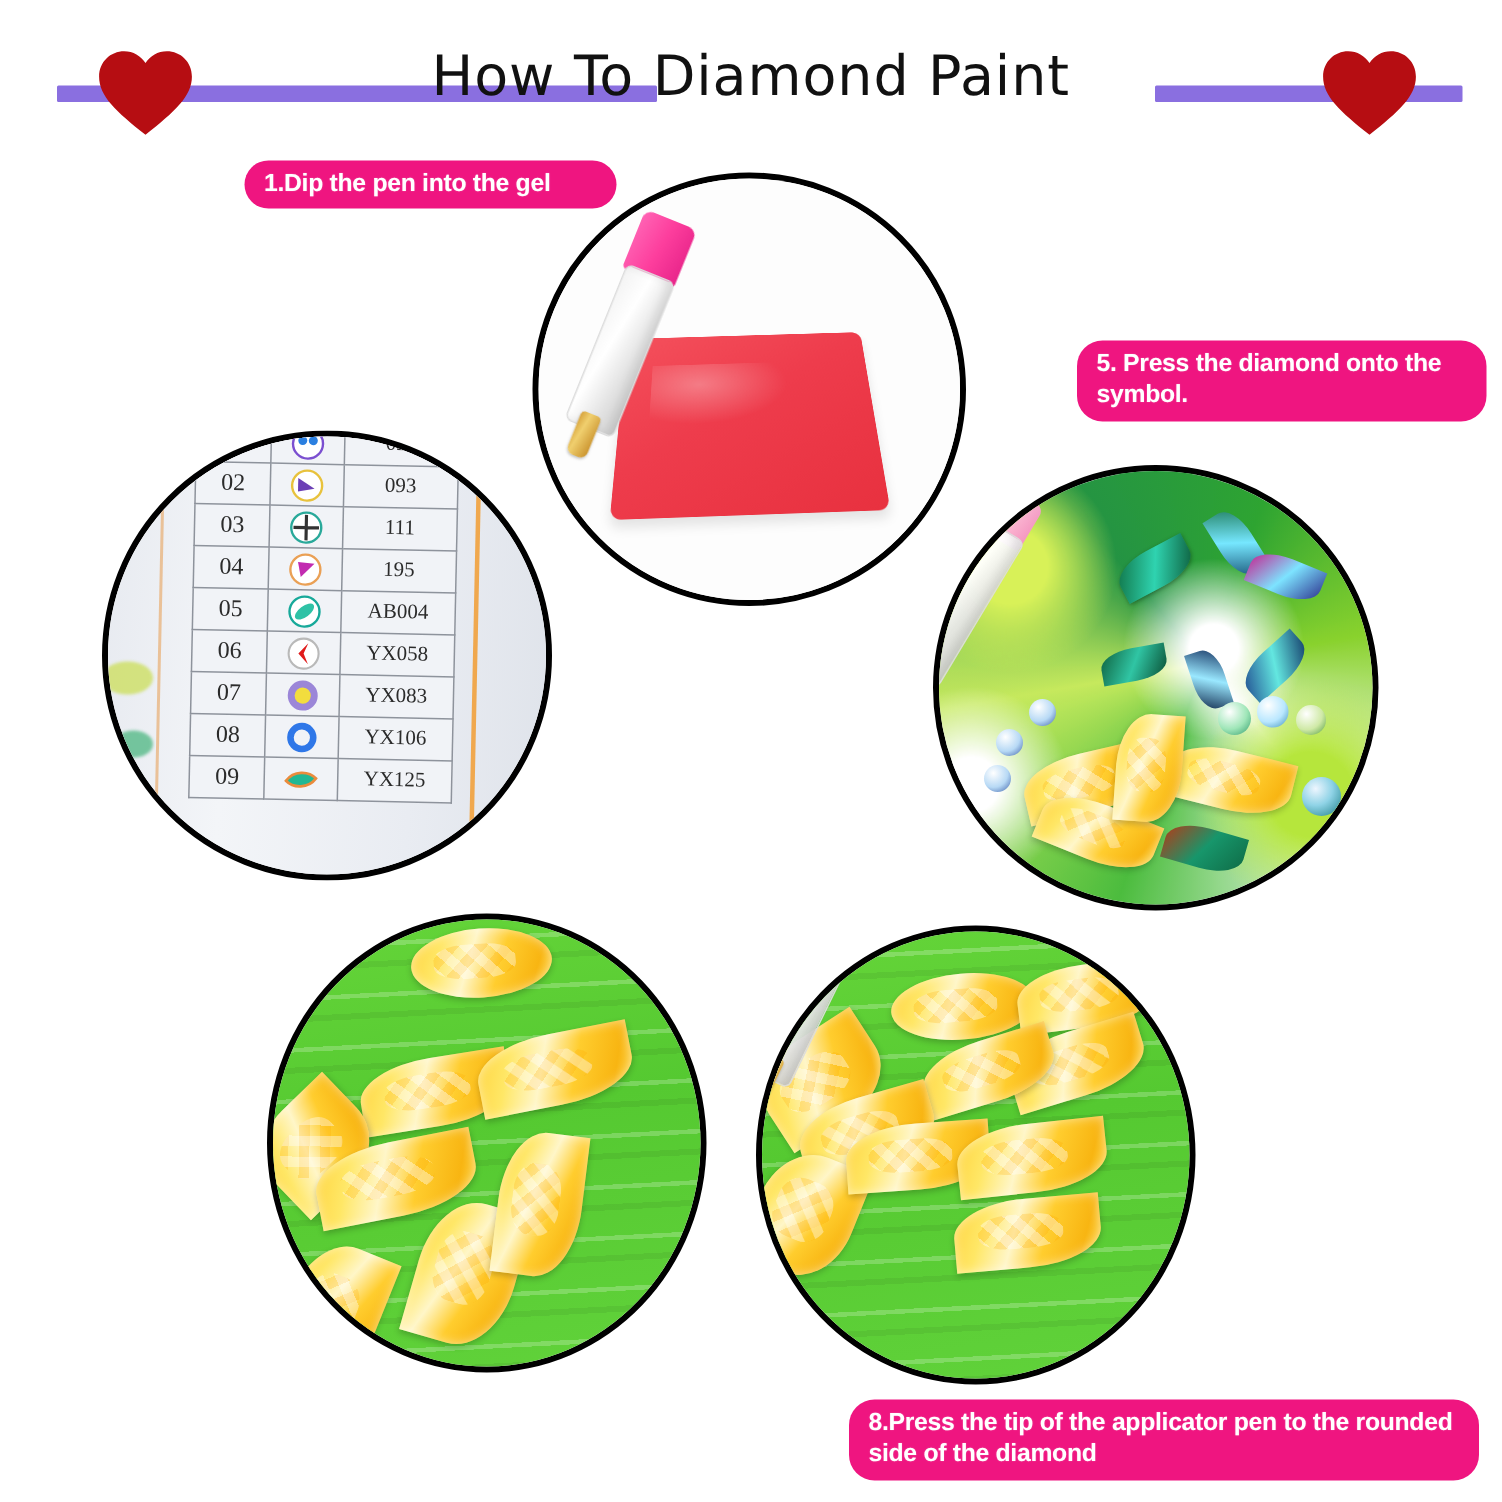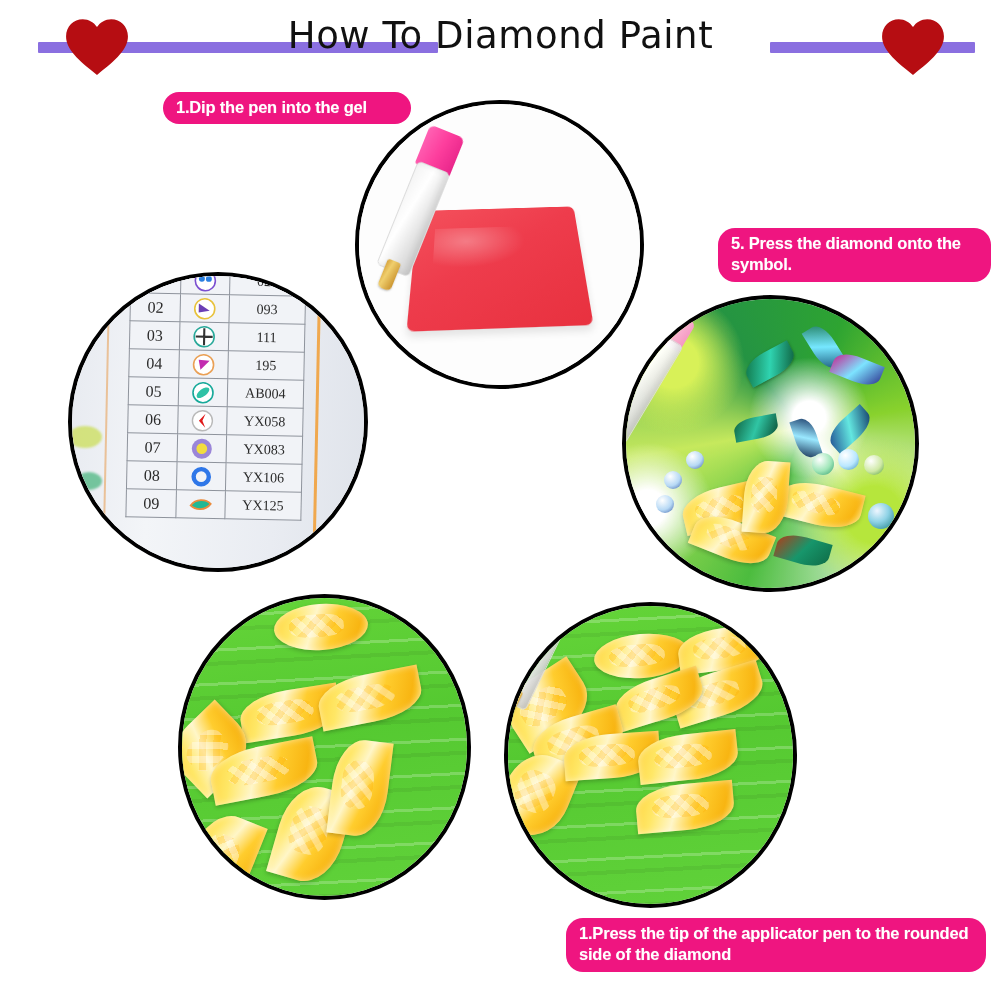--- a/index.html
+++ b/index.html
@@ -2,21 +2,21 @@
 <html><head>
 <meta charset="utf-8">
 <title>How To Diamond Paint</title>
 <style>
   html,body{margin:0;padding:0;background:#ffffff;}
   body{
     width:1001px;height:1001px;position:relative;overflow:hidden;
     font-family:"Liberation Sans","DejaVu Sans",sans-serif;
     background:#ffffff;
   }
-  .stage{position:absolute;left:0;top:0;width:1001px;height:846px;}
+  .stage{position:absolute;left:0;top:15px;width:1001px;height:846px;}
 
   
   .header{position:absolute;left:0;top:0;width:1001px;height:88px;}
   .rule{position:absolute;top:42px;height:11px;background:#8a6fe0;border-radius:1px;}
   .rule.left{left:38px;width:400px;}
   .rule.right{left:770px;width:205px;}
   .heart{position:absolute;width:66px;height:60px;}
   .heart svg{display:block;width:100%;height:100%;}
   .heart.left{left:64px;top:16px;}
   .heart.right{left:880px;top:16px;}
@@ -30,21 +30,21 @@
   
   .pill{
     position:absolute;background:#ef1580;color:#ffffff;border-radius:17px;
     font-weight:bold;font-size:16.5px;line-height:1.30;
     padding:5px 13px 6px 13px;letter-spacing:-.2px;
     box-sizing:border-box;
     text-shadow:0 0 1px rgba(255,255,255,.35);
   }
   .pill.p1{left:163px;top:92px;width:248px;}
   .pill.p2{left:10px;top:198px;width:275px;}
-  .pill.p5{left:718px;top:212px;width:273px;margin-top:16px;}
+  .pill.p5{left:718px;top:212px;width:273px;}
   .pill.p3{left:8px;top:913px;width:420px;}
   .pill.p4{left:566px;top:918px;width:420px;}
 
   
   .circ{position:absolute;border-radius:50%;overflow:hidden;
         border:4px solid #000000;box-sizing:border-box;background:#fff;}
   .circ .inner{position:absolute;left:0;top:0;right:0;bottom:0;overflow:hidden;}
 
   #photo-gel{left:355px;top:100px;width:289px;height:289px;}
   #photo-chart{left:68px;top:272px;width:300px;height:300px;}
@@ -355,15 +355,15 @@
           <i></i>
         </div>
 
       <div class="pen" id="app-pen" style="position:absolute;left:22px;top:10px;width:48px;height:150px;transform:rotate(26deg);">
         <div class="pen-body" style="left:6px;top:0;height:96px;width:32px;opacity:.95;"></div>
         <div class="pen-tip" style="left:14px;top:82px;height:50px;width:16px;"></div>
       </div>
     </div>
   </div>
 
-  <div class="pill p4">1.Press the tip of the applicator pen to the rounded side of the diamond</div>
+  <div class="pill p4">8.Press the tip of the applicator pen to the rounded side of the diamond</div>
 
 </div>
 
 </body></html>

